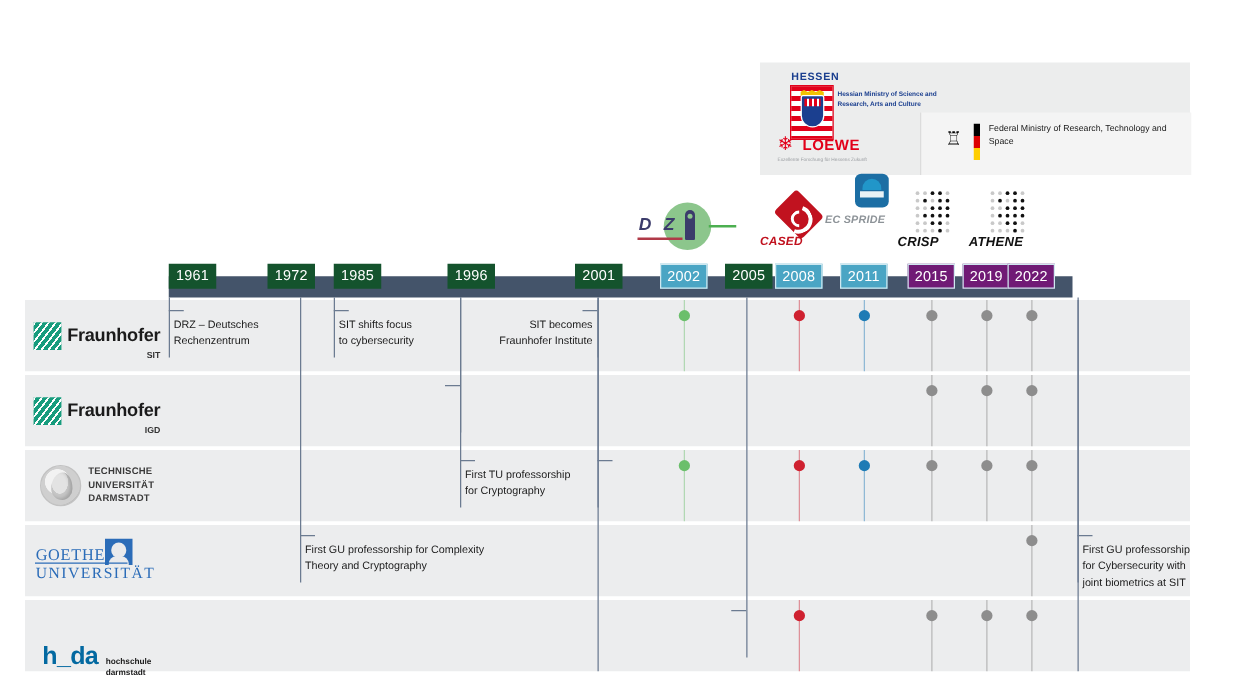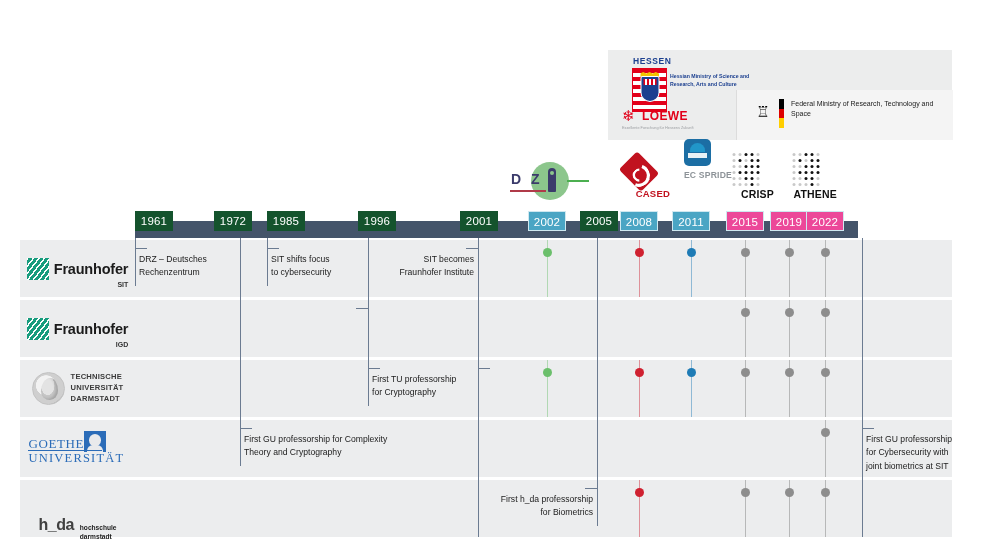--- a/index.html
+++ b/index.html
@@ -73,21 +73,21 @@
   .bmbf-flag{
     position:absolute;left:42px;top:9px;width:5px;height:29px;
     background:linear-gradient(to bottom,#000 0 33.3%,#dd0000 33.3% 66.6%,#ffce00 66.6% 100%);
   }
   .bmbf-txt{
     position:absolute;left:54px;top:9px;width:150px;
     font-size:7px;color:#1a1a1a;line-height:1.45;
   }
 
   
-  .cluster{position:absolute;text-align:right;}
+  .cluster{position:absolute;text-align:left;font-style:italic;}
   .cluster .cap{font-size:9.5px;font-weight:bold;letter-spacing:.2px;white-space:nowrap;}
 
   
   .dzi{left:505px;top:160px;width:84px;height:44px;}
   .dzi-circle{
     position:absolute;left:26px;top:2px;width:38px;height:38px;border-radius:50%;
     background:#8cc68c;
   }
   .dzi-dz{
     position:absolute;left:6px;top:11px;font-size:14px;font-weight:bold;
@@ -160,21 +160,21 @@
     background:#44546a;
   }
   .yb{
     position:absolute;top:211px;height:20px;
     font-size:11.5px;line-height:20px;color:#ffffff;text-align:center;
     letter-spacing:.2px;
     box-sizing:border-box;
   }
   .yb.dark{background:#14532d;}
   .yb.teal-light{background:#4aa5c4;border:1.5px solid #cfe8f0;}
-  .yb.teal-dark{background:#ec4899;border:1.5px solid #cfe8f0;}
+  .yb.teal-dark{background:#701a75;border:1.5px solid #cfe8f0;}
 
   
   .rows{position:absolute;left:20px;top:240px;width:932px;}
   .row{
     position:relative;height:57px;background:#ecedee;margin-bottom:3px;
   }
   .logo-cell{
     position:absolute;left:0;top:0;width:115px;height:100%;
     display:flex;align-items:center;justify-content:center;
   }
@@ -218,21 +218,21 @@
     content:"";position:absolute;left:5px;top:3px;width:12px;height:12px;
     background:#e9eaec;border-radius:50% 50% 45% 45%;
   }
   .gu-head:after{
     content:"";position:absolute;left:3px;top:14px;width:16px;height:7px;
     background:#e9eaec;border-radius:6px 6px 0 0;
   }
 
   
   .hda{display:flex;align-items:baseline;}
-  .hda-main{font-size:16px;font-weight:bold;color:#404040;letter-spacing:-.5px;margin-top:40px;}
+  .hda-main{font-size:20px;font-weight:bold;color:#0369a1;letter-spacing:-.5px;margin-top:40px;}
   .hda-sub{font-size:6.6px;font-weight:bold;color:#1b1b1b;line-height:1.35;margin-left:6px;}
 
   
   .vline{position:absolute;width:1px;background:#6b7b91;}
   .tick{position:absolute;height:1px;width:12px;background:#6b7b91;}
   .note{
     position:absolute;font-size:8.6px;color:#1b1b1b;line-height:1.55;white-space:pre-line;
   }
   .note.l{text-align:left;}
   .note.r{text-align:right;}
@@ -482,22 +482,20 @@
     <div class="row">
       <div class="logo-cell">
         <div class="hda">
           <div class="hda-main">h_da</div>
           <div class="hda-sub" style="white-space: pre-line;">hochschule
 darmstadt</div>
         </div>
       </div>
       <div class="vline" style="left: 577px; top: -242px; height: 288px;"></div>
       <div class="tick" style="top: 8px; left: 565px;"></div>
-      <div class="note r" style="top: 13px; left: 0px; width: 573px;">First h_da professorship
-for Biometrics</div>
       <div class="dotline" style="left: 619px; top: 0px; height: 57px; background: rgb(207, 33, 48); opacity: 0.45;"></div>
       <div class="dot" style="left: 615px; top: 8px; background: rgb(207, 33, 48);"></div>
       <div class="dotline" style="left: 725px; top: 0px; height: 57px; background: rgb(141, 141, 141); opacity: 0.55;"></div>
       <div class="dot" style="left: 721px; top: 8px; background: rgb(141, 141, 141);"></div>
       <div class="dotline" style="left: 769px; top: 0px; height: 57px; background: rgb(141, 141, 141); opacity: 0.55;"></div>
       <div class="dot" style="left: 765px; top: 8px; background: rgb(141, 141, 141);"></div>
       <div class="dotline" style="left: 805px; top: 0px; height: 57px; background: rgb(141, 141, 141); opacity: 0.55;"></div>
       <div class="dot" style="left: 801px; top: 8px; background: rgb(141, 141, 141);"></div>
     </div>
     <div class="grid-sep" style="left: 458px; height: 297px;"></div>

